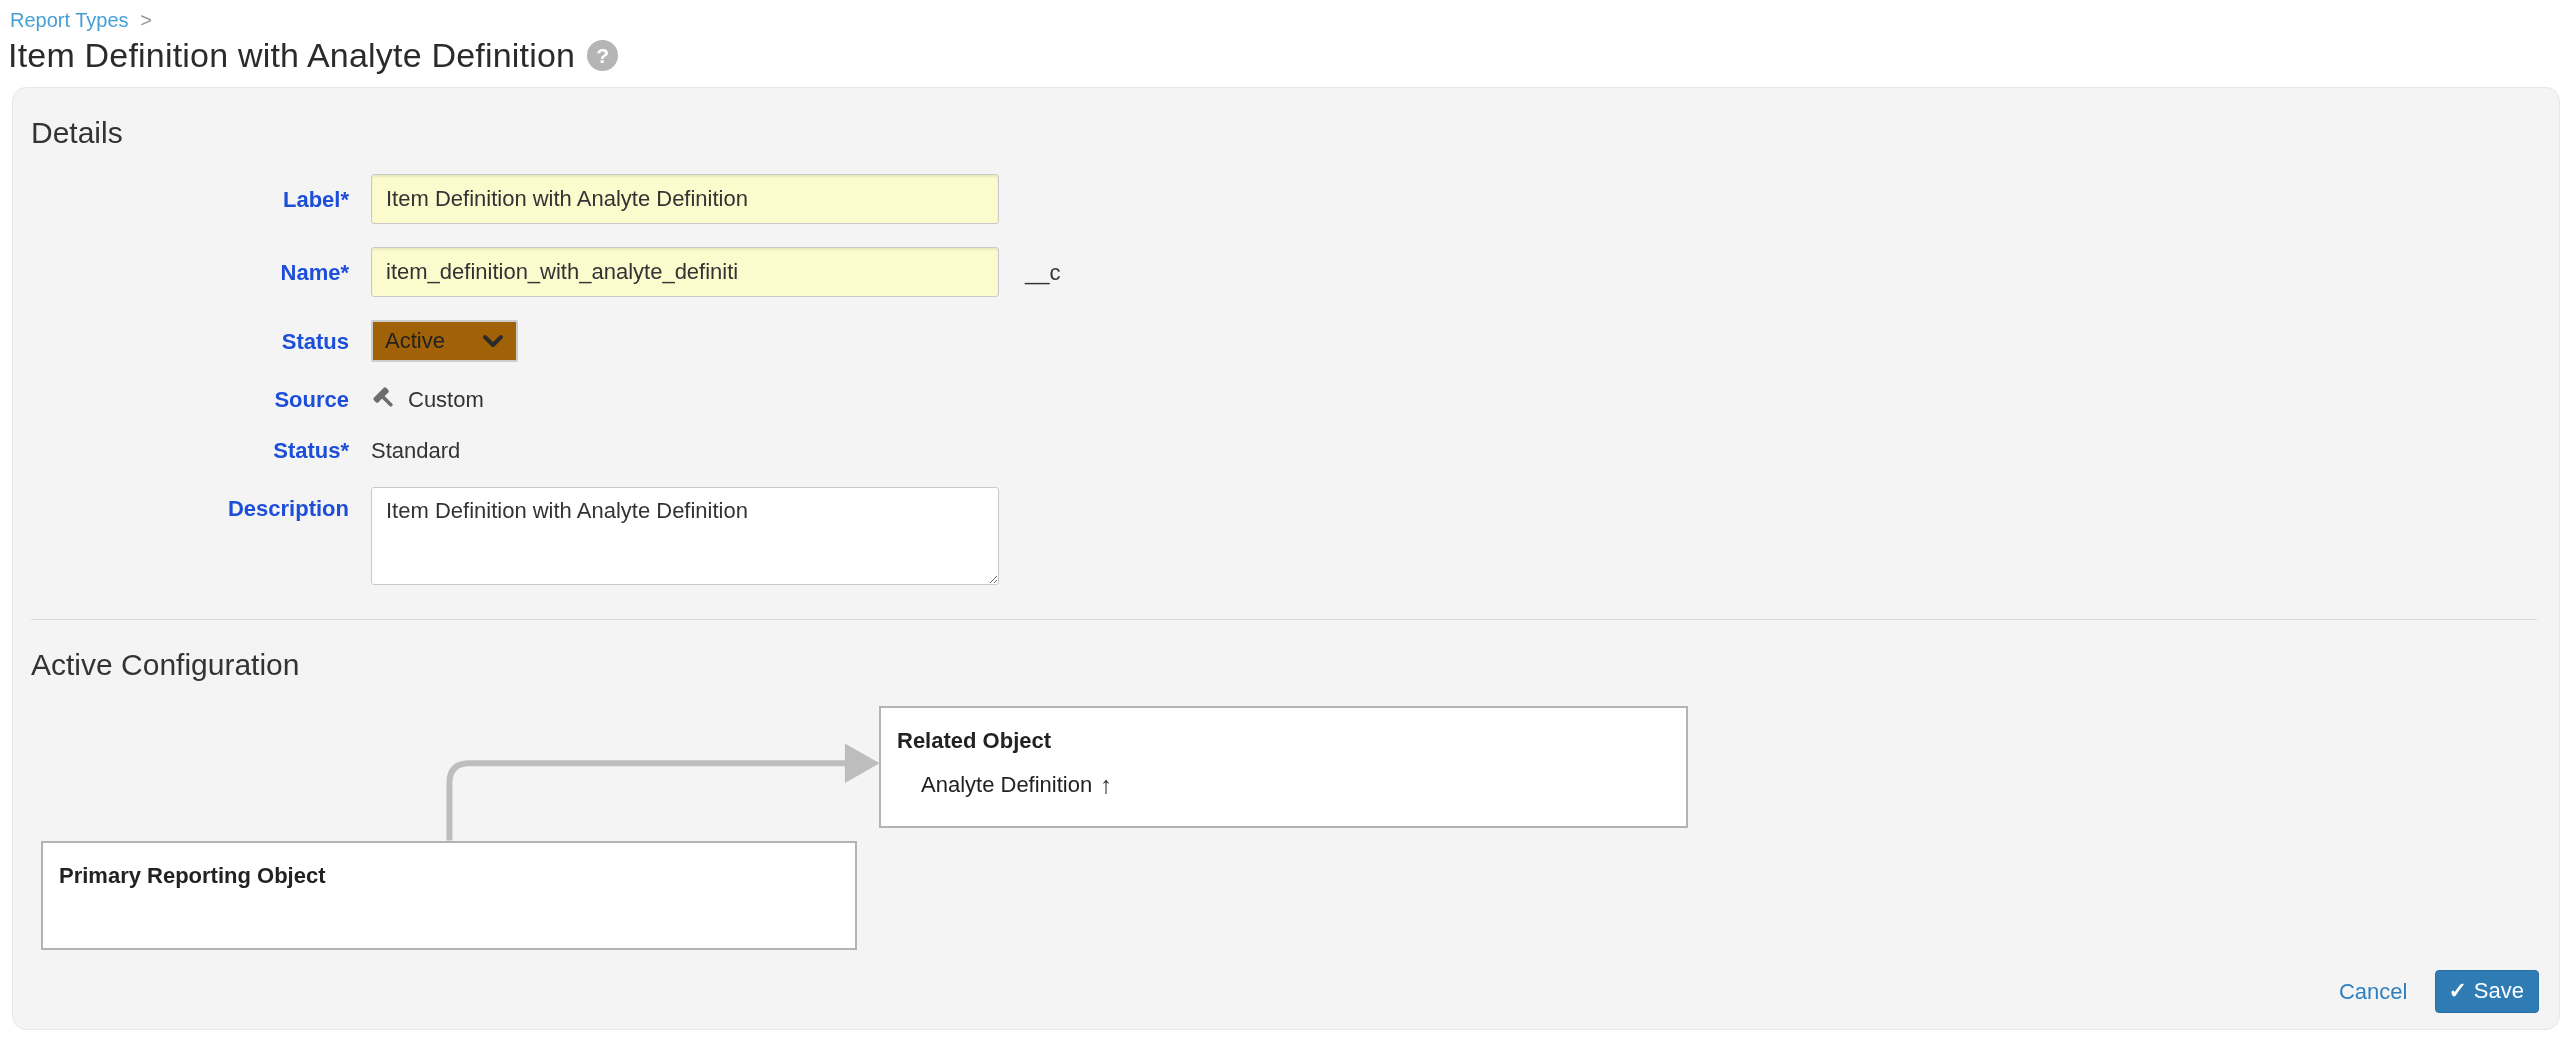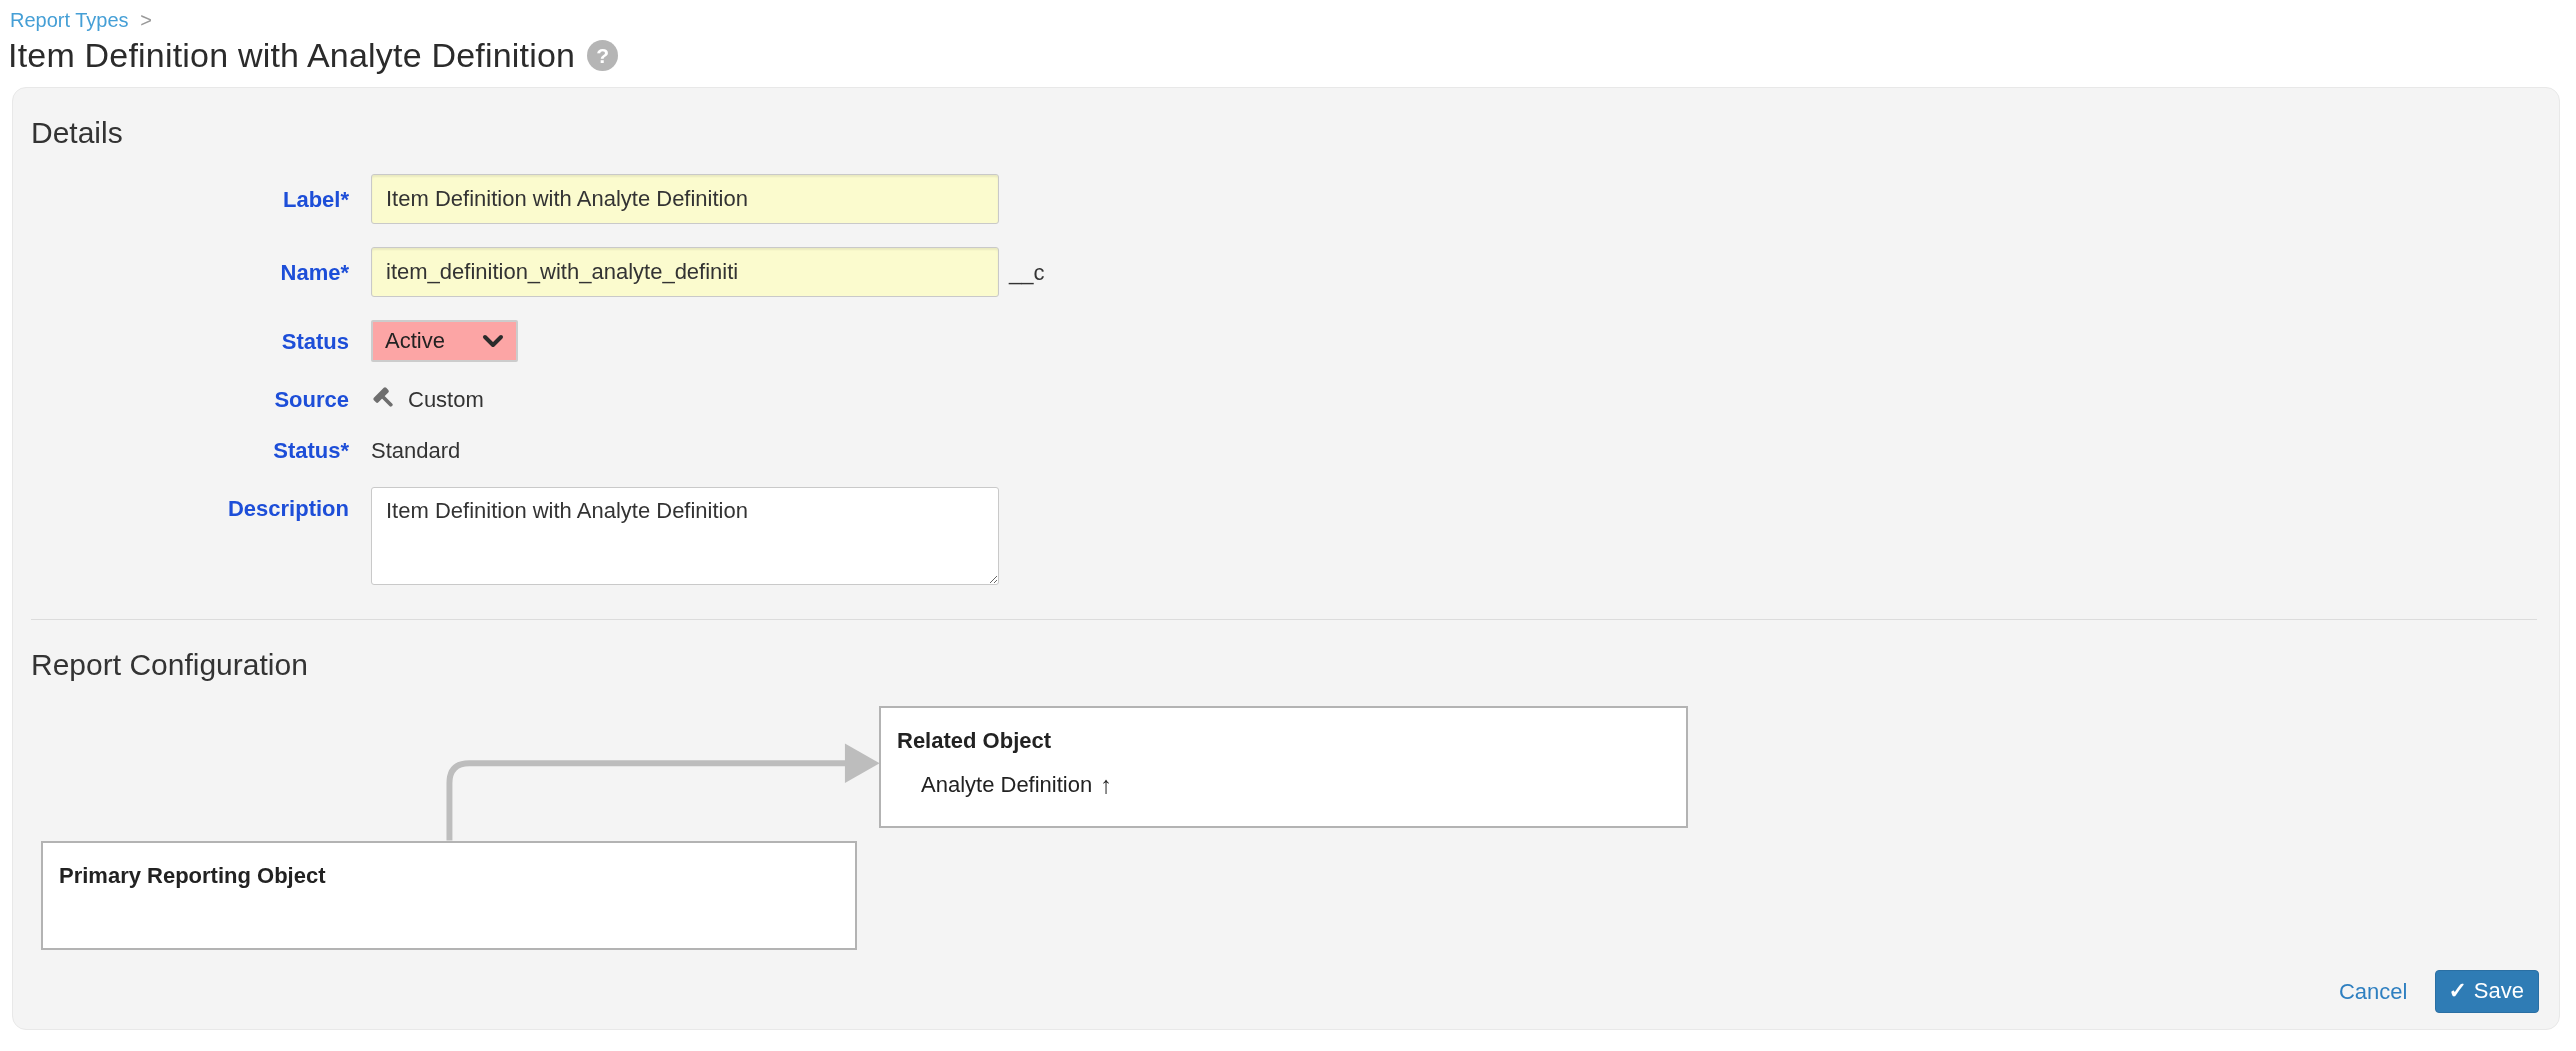--- a/index.html
+++ b/index.html
@@ -45,24 +45,24 @@
   .pt-text { padding-top:2px; }
   .text-input {
     width:628px; height:50px;
     background:#FBFBCE;
     border:1px solid #c9c9c9; border-radius:3px;
     box-shadow:inset 0 2px 2px rgba(0,0,0,0.07);
     padding:0 14px;
     font-family:"Liberation Sans", sans-serif;
     font-size:22px; color:#333;
   }
-  .suffix { font-size:22px; color:#333; margin-left:10px; padding-top:13px; }
+  .suffix { font-size:22px; color:#333; margin-left:26px; padding-top:13px; }
   .select-box {
     width:147px; height:42px;
-    background:#fca5a5;
+    background:#a16207;
     border:2px solid #ccc; border-radius:2px;
     display:flex; align-items:center; justify-content:space-between;
     padding:0 12px; font-size:22px; color:#222; cursor:pointer;
   }
   .plain-value { font-size:22px; color:#333; padding-top:2px; }
   .source-wrap { display:flex; align-items:center; gap:9px;justify-content:space-between; }
   .textarea {
     width:628px; height:98px;
     background:#fff;
     border:1px solid #c9c9c9; border-radius:3px;
@@ -168,21 +168,21 @@
       <div class="row-label pt-select">Description</div>
       <div class="row-field">
         <textarea class="textarea" style="">Item Definition with Analyte Definition</textarea>
       </div>
     </div>
 
   </div>
 
   <hr class="divider">
 
-  <div class="section-heading">Report Configuration</div>
+  <div class="section-heading">Active Configuration</div>
 
   <div class="rc-canvas">
     <svg class="rc-svg" width="2546" height="337" viewBox="0 0 2566 340">
       <path d="M 439 158 L 439 100 Q 439 80 459 80 L 840 80" fill="none" stroke="#bdbdbd" stroke-width="6" stroke-linecap="butt"></path>
       <polygon points="838,60 873,80 838,100" fill="#bdbdbd"></polygon>
     </svg>
 
     <div class="obj-box related-box">
       <div class="obj-title">Related Object</div>
       <div class="obj-value">

